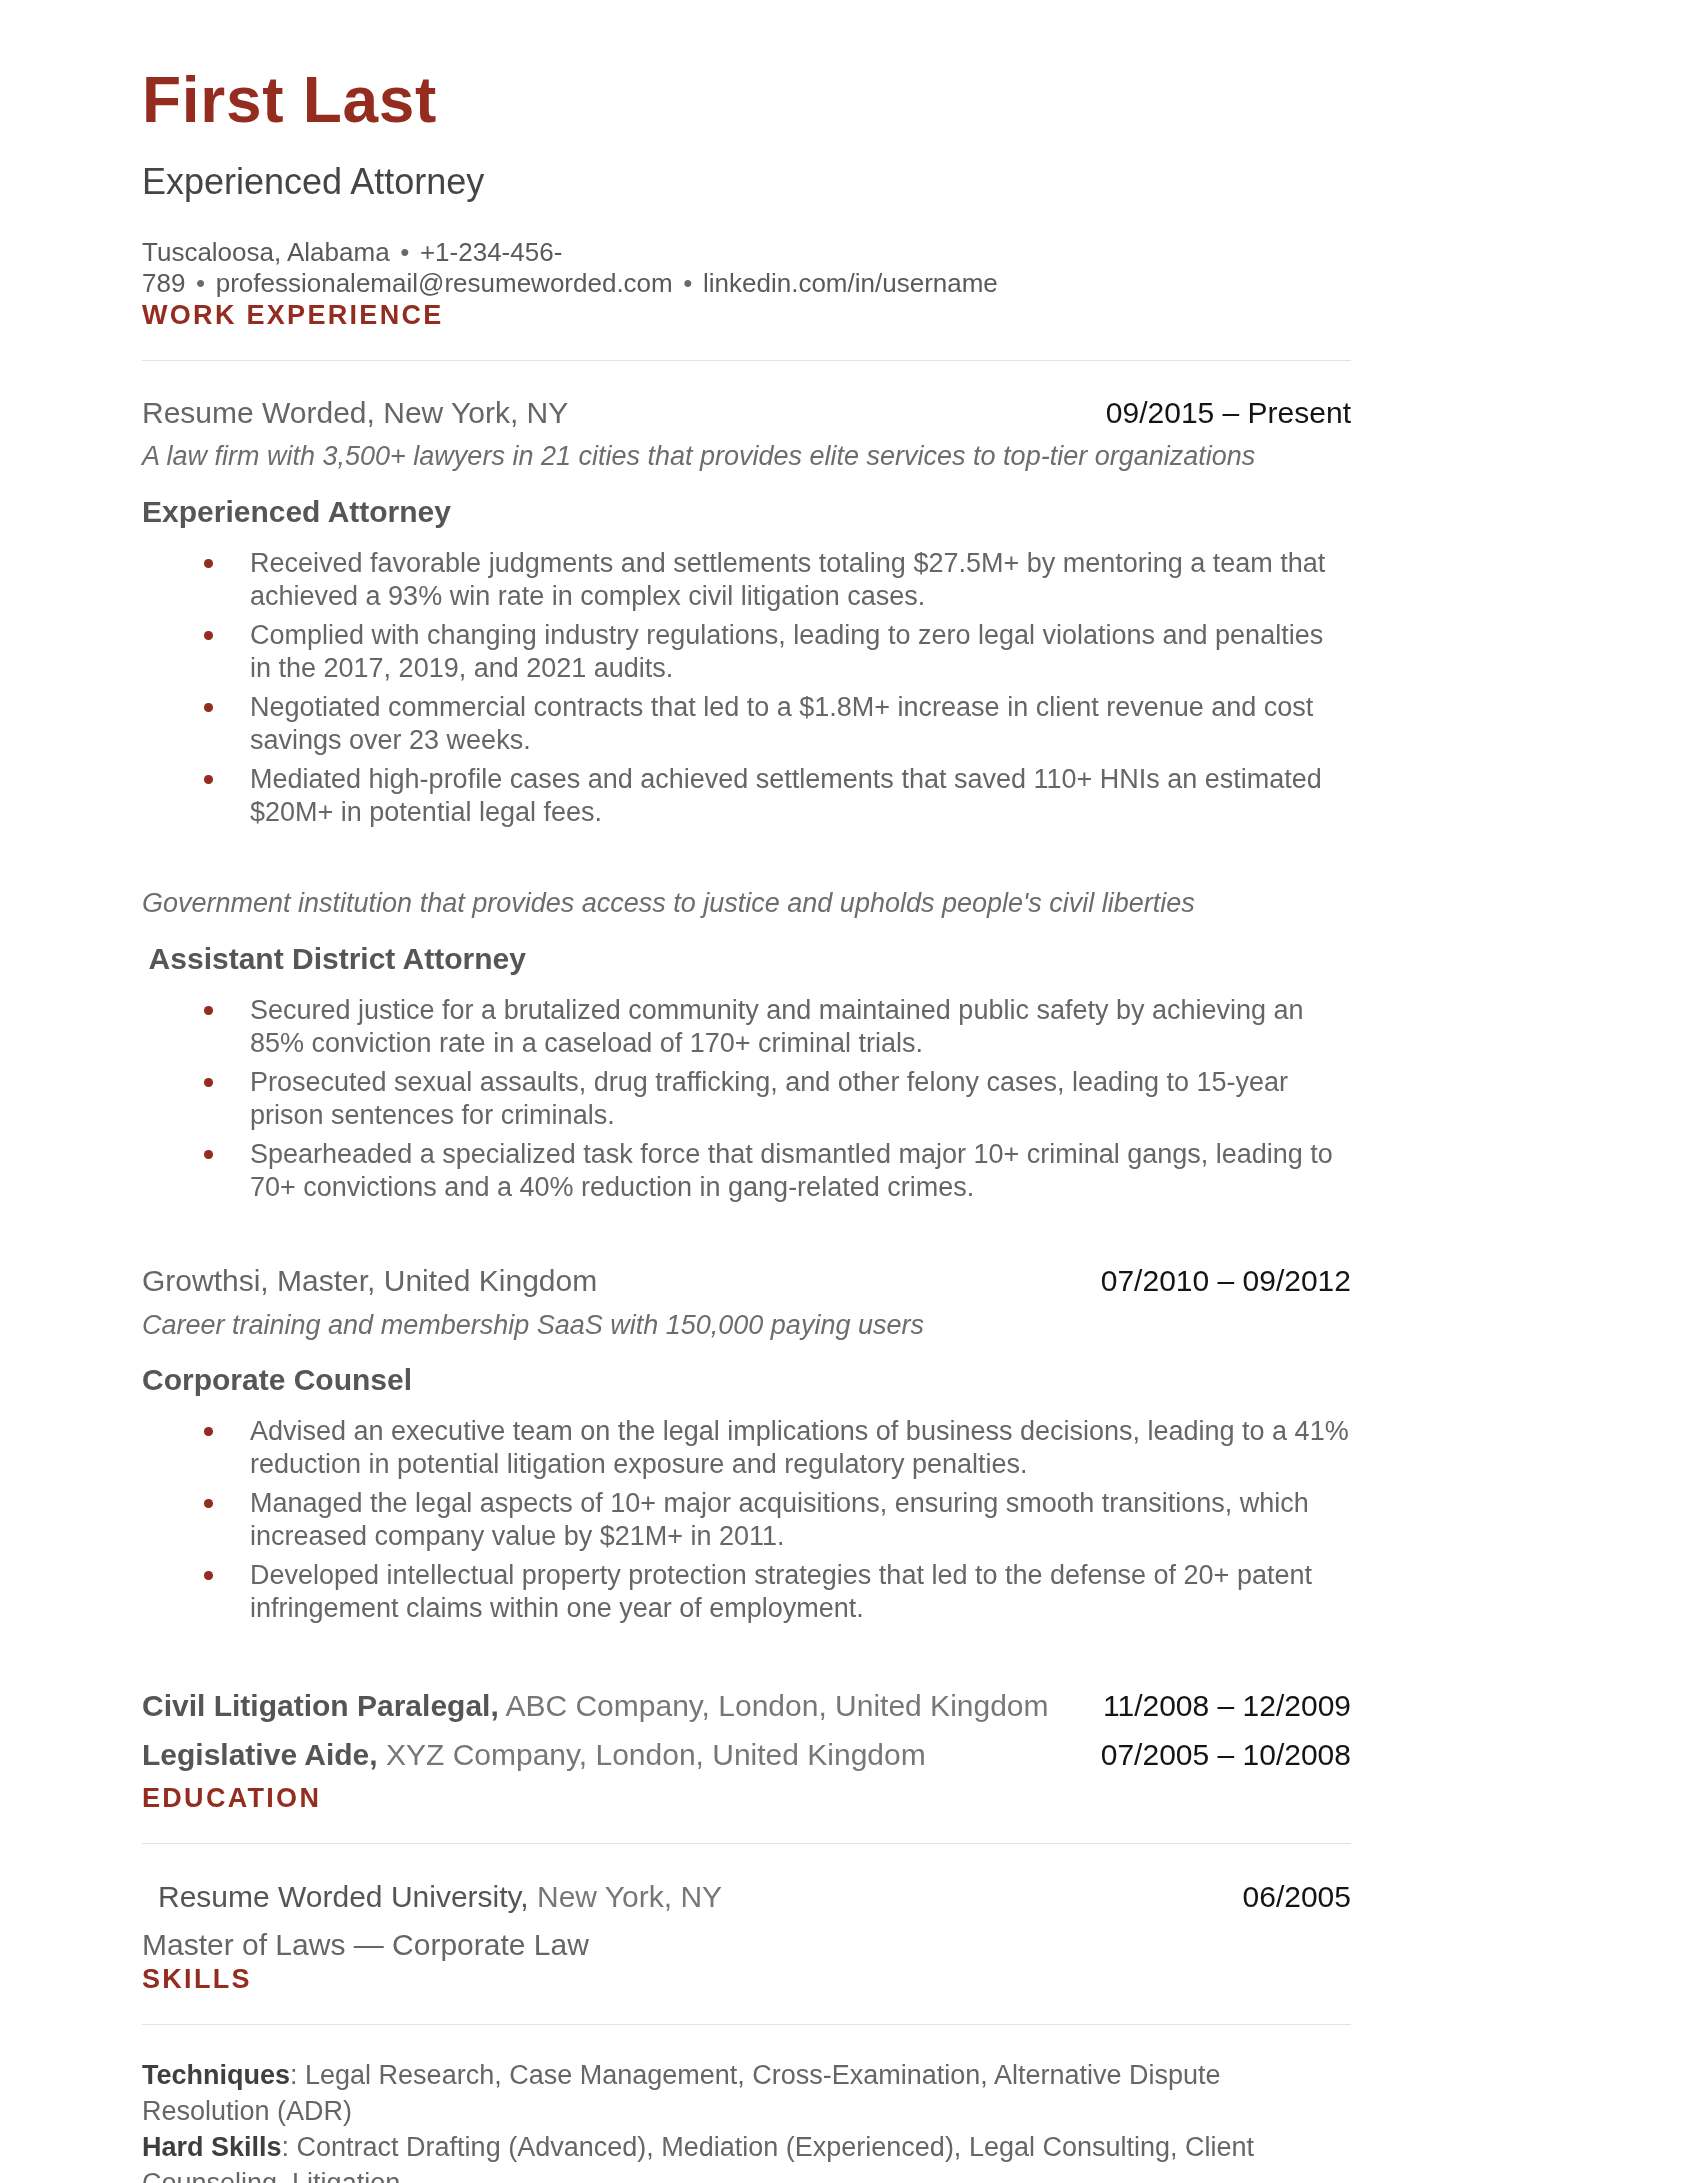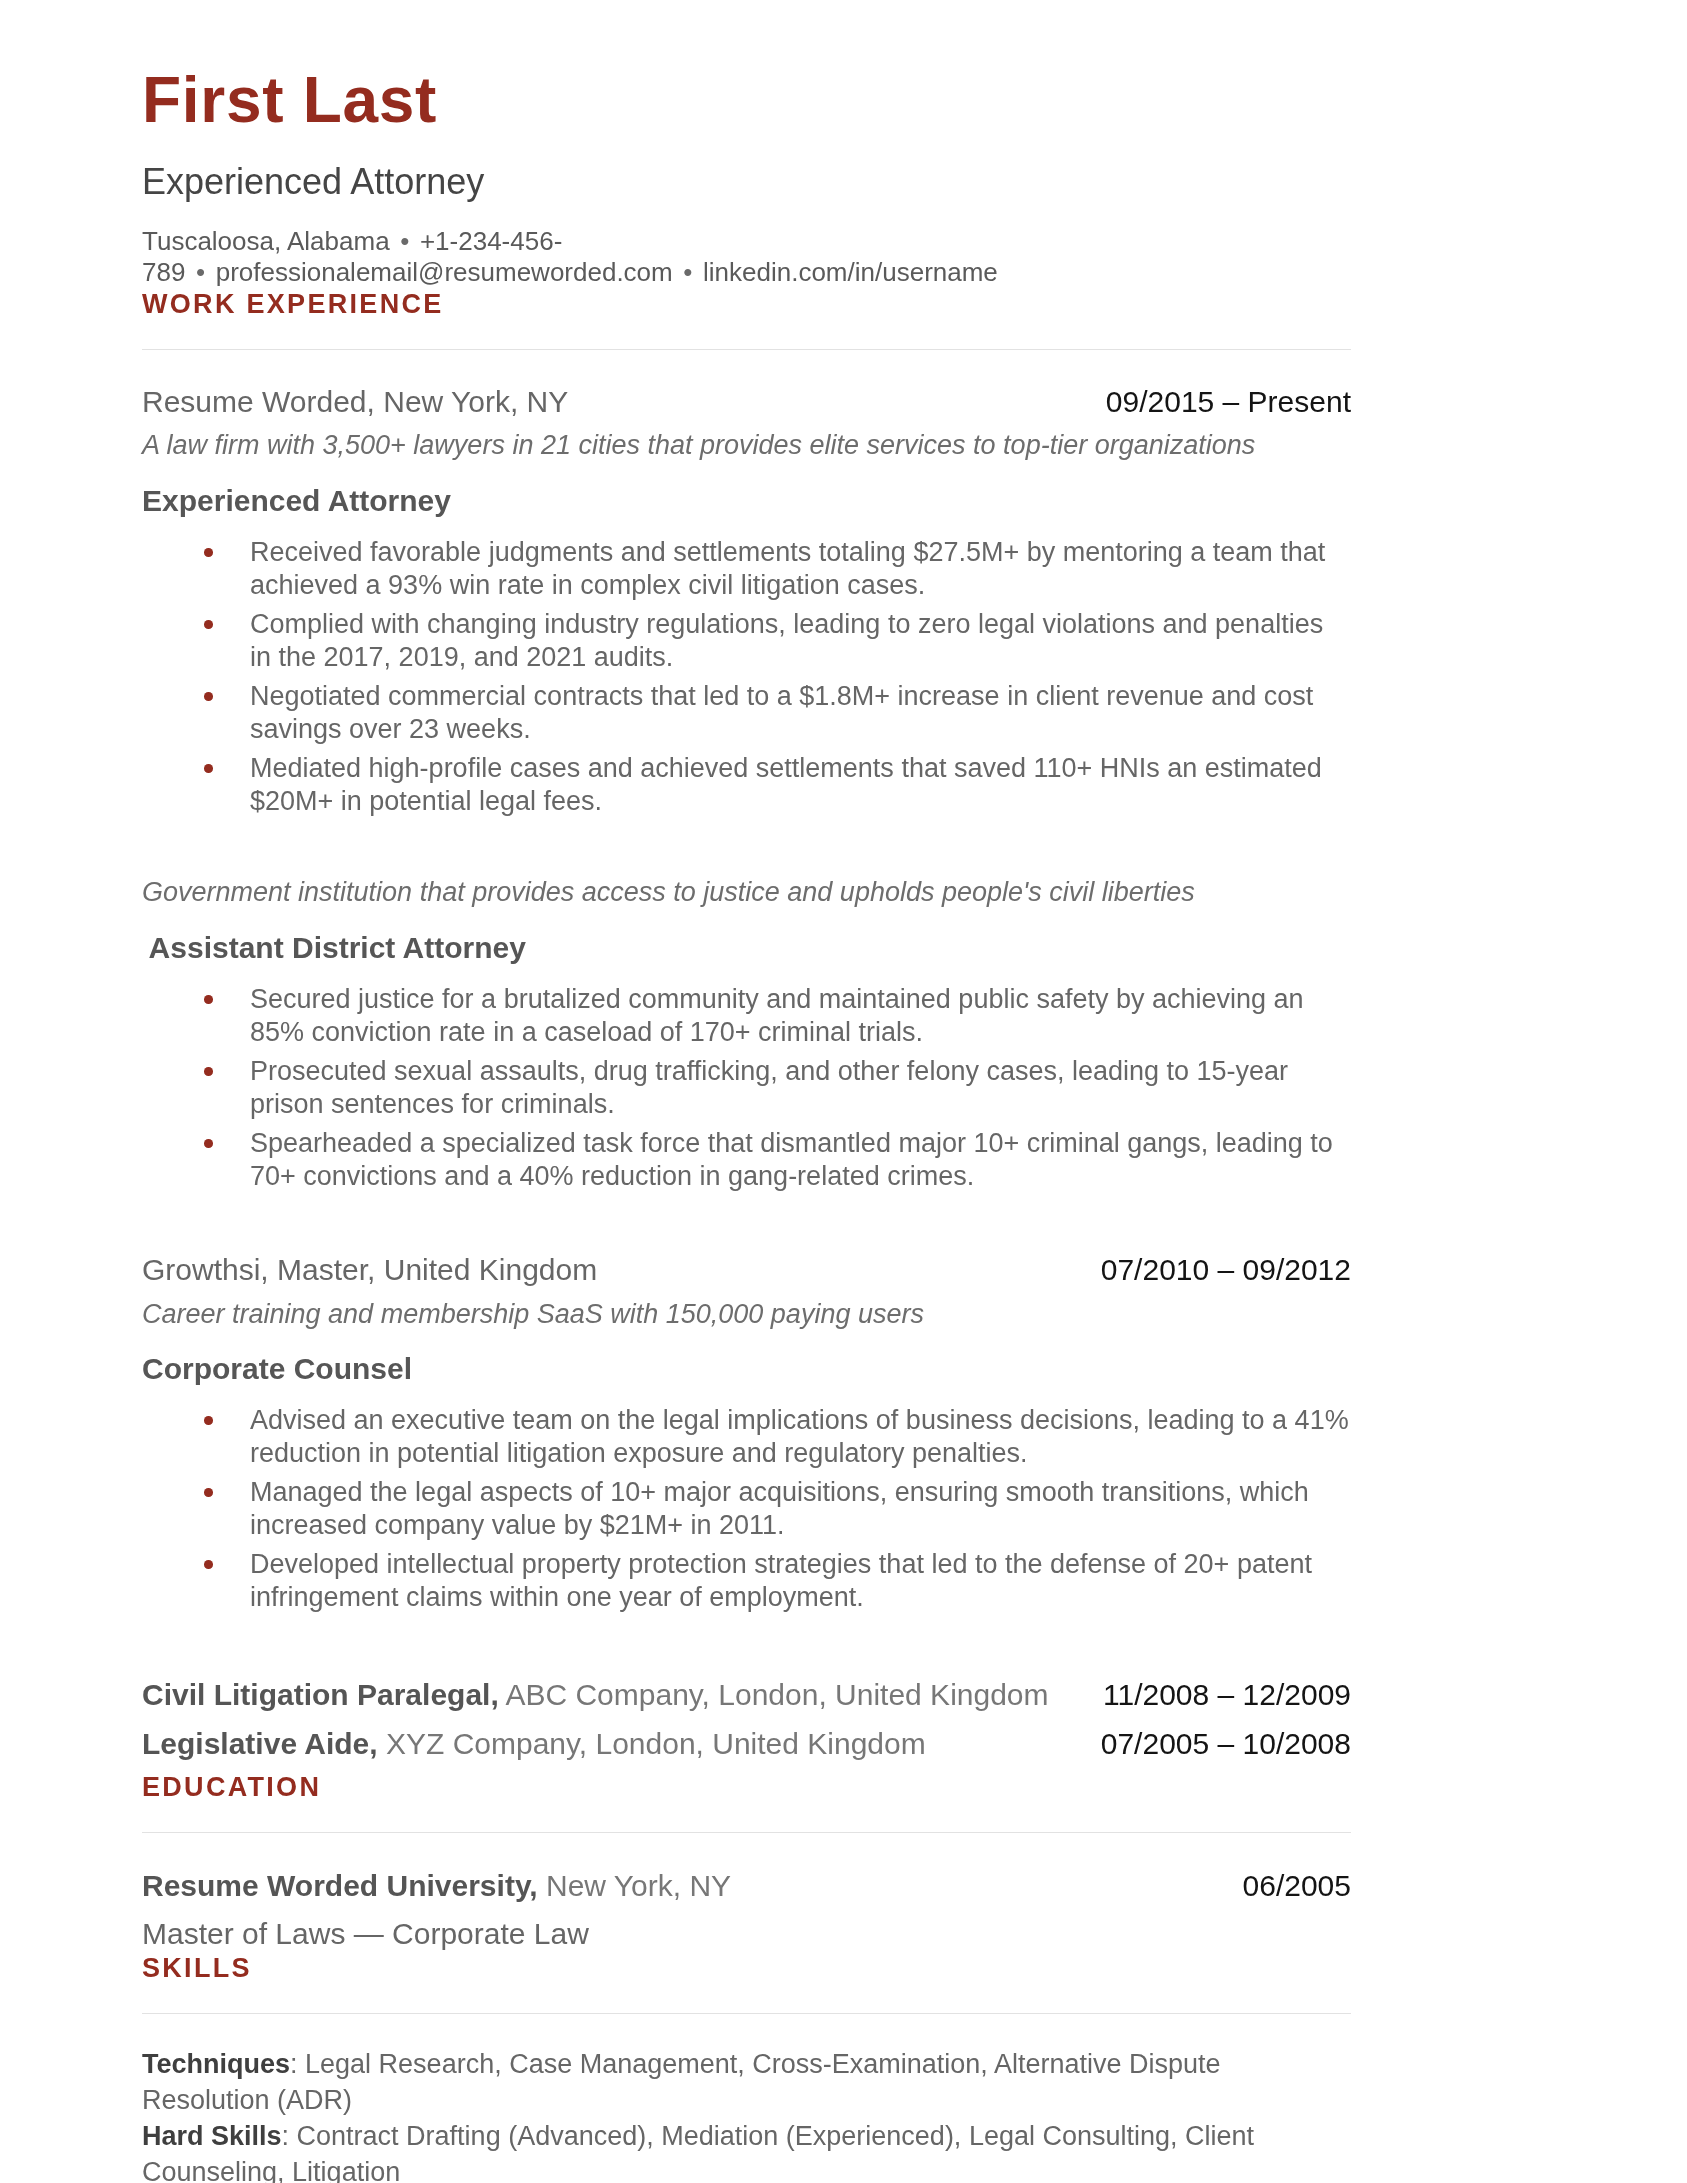--- a/index.html
+++ b/index.html
@@ -24,21 +24,21 @@
   }
   .subtitle {
     font-size: 36px;
     color: #454545;
     margin-top: 26.5px;
     line-height: 1.1;
   }
   .contact {
     font-size: 26px;
     color: #5a5a5a;
-    margin-top: 25px;
+    margin-top: 36px;
     line-height: 1.2;
   }
   .contact .sep { margin: 0 10.6px; color: #6a6a6a; }
 
   
   h2.section-heading {
     font-size: 27px;
     font-weight: 700;
     color: #942C1F;
     letter-spacing: 2.3px;
@@ -116,21 +116,21 @@
     align-items: baseline;
     margin-bottom: 9.3px;
   }
   .role-left { font-size: 30px; color: #777; line-height: 1.3; }
   .role-left strong { font-weight: 700; color: #555; }
 
   
   .edu-row { margin-top: 34px; }
   .degree { margin-top: 9.3px; font-size: 30px; color: #666; line-height: 1.3; }
   .school { font-size: 30px; color: #777; line-height: 1.25; }
-  .school strong { font-weight: 700; color: #555; }
+  .school strong { font-weight: 400; color: #555; margin-left: 16px; }
 
   
   .skills-block { margin-top: 32px; }
   .skill-line {
     font-size: 27px;
     line-height: 36px;
     color: #666;
     margin: 0;
   }
   .skill-line strong { font-weight: 700; color: #3f3f3f; }

